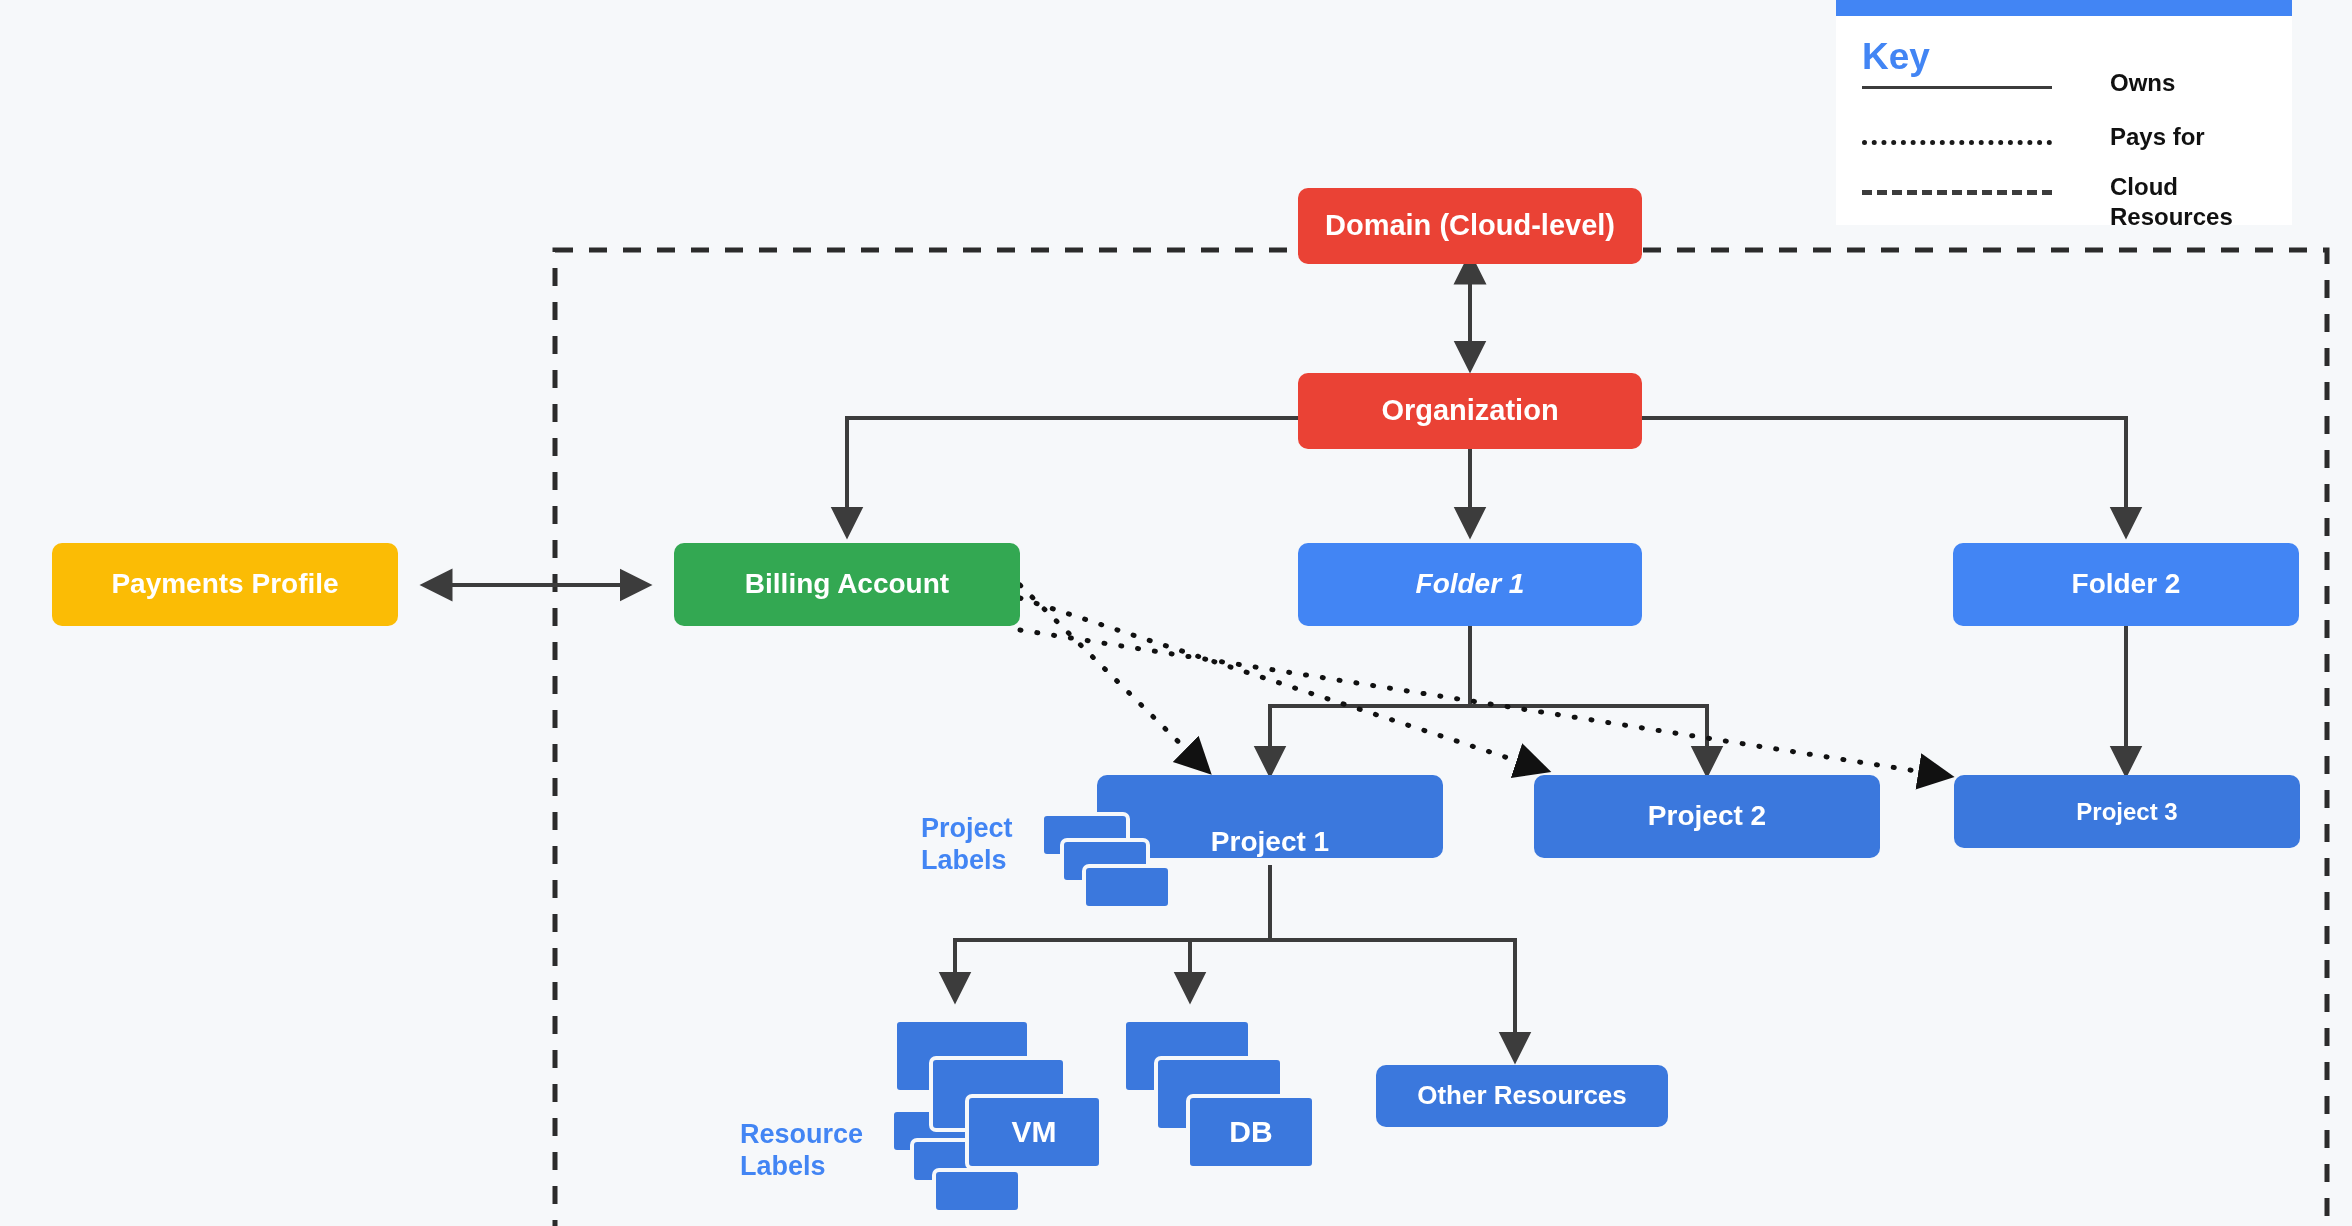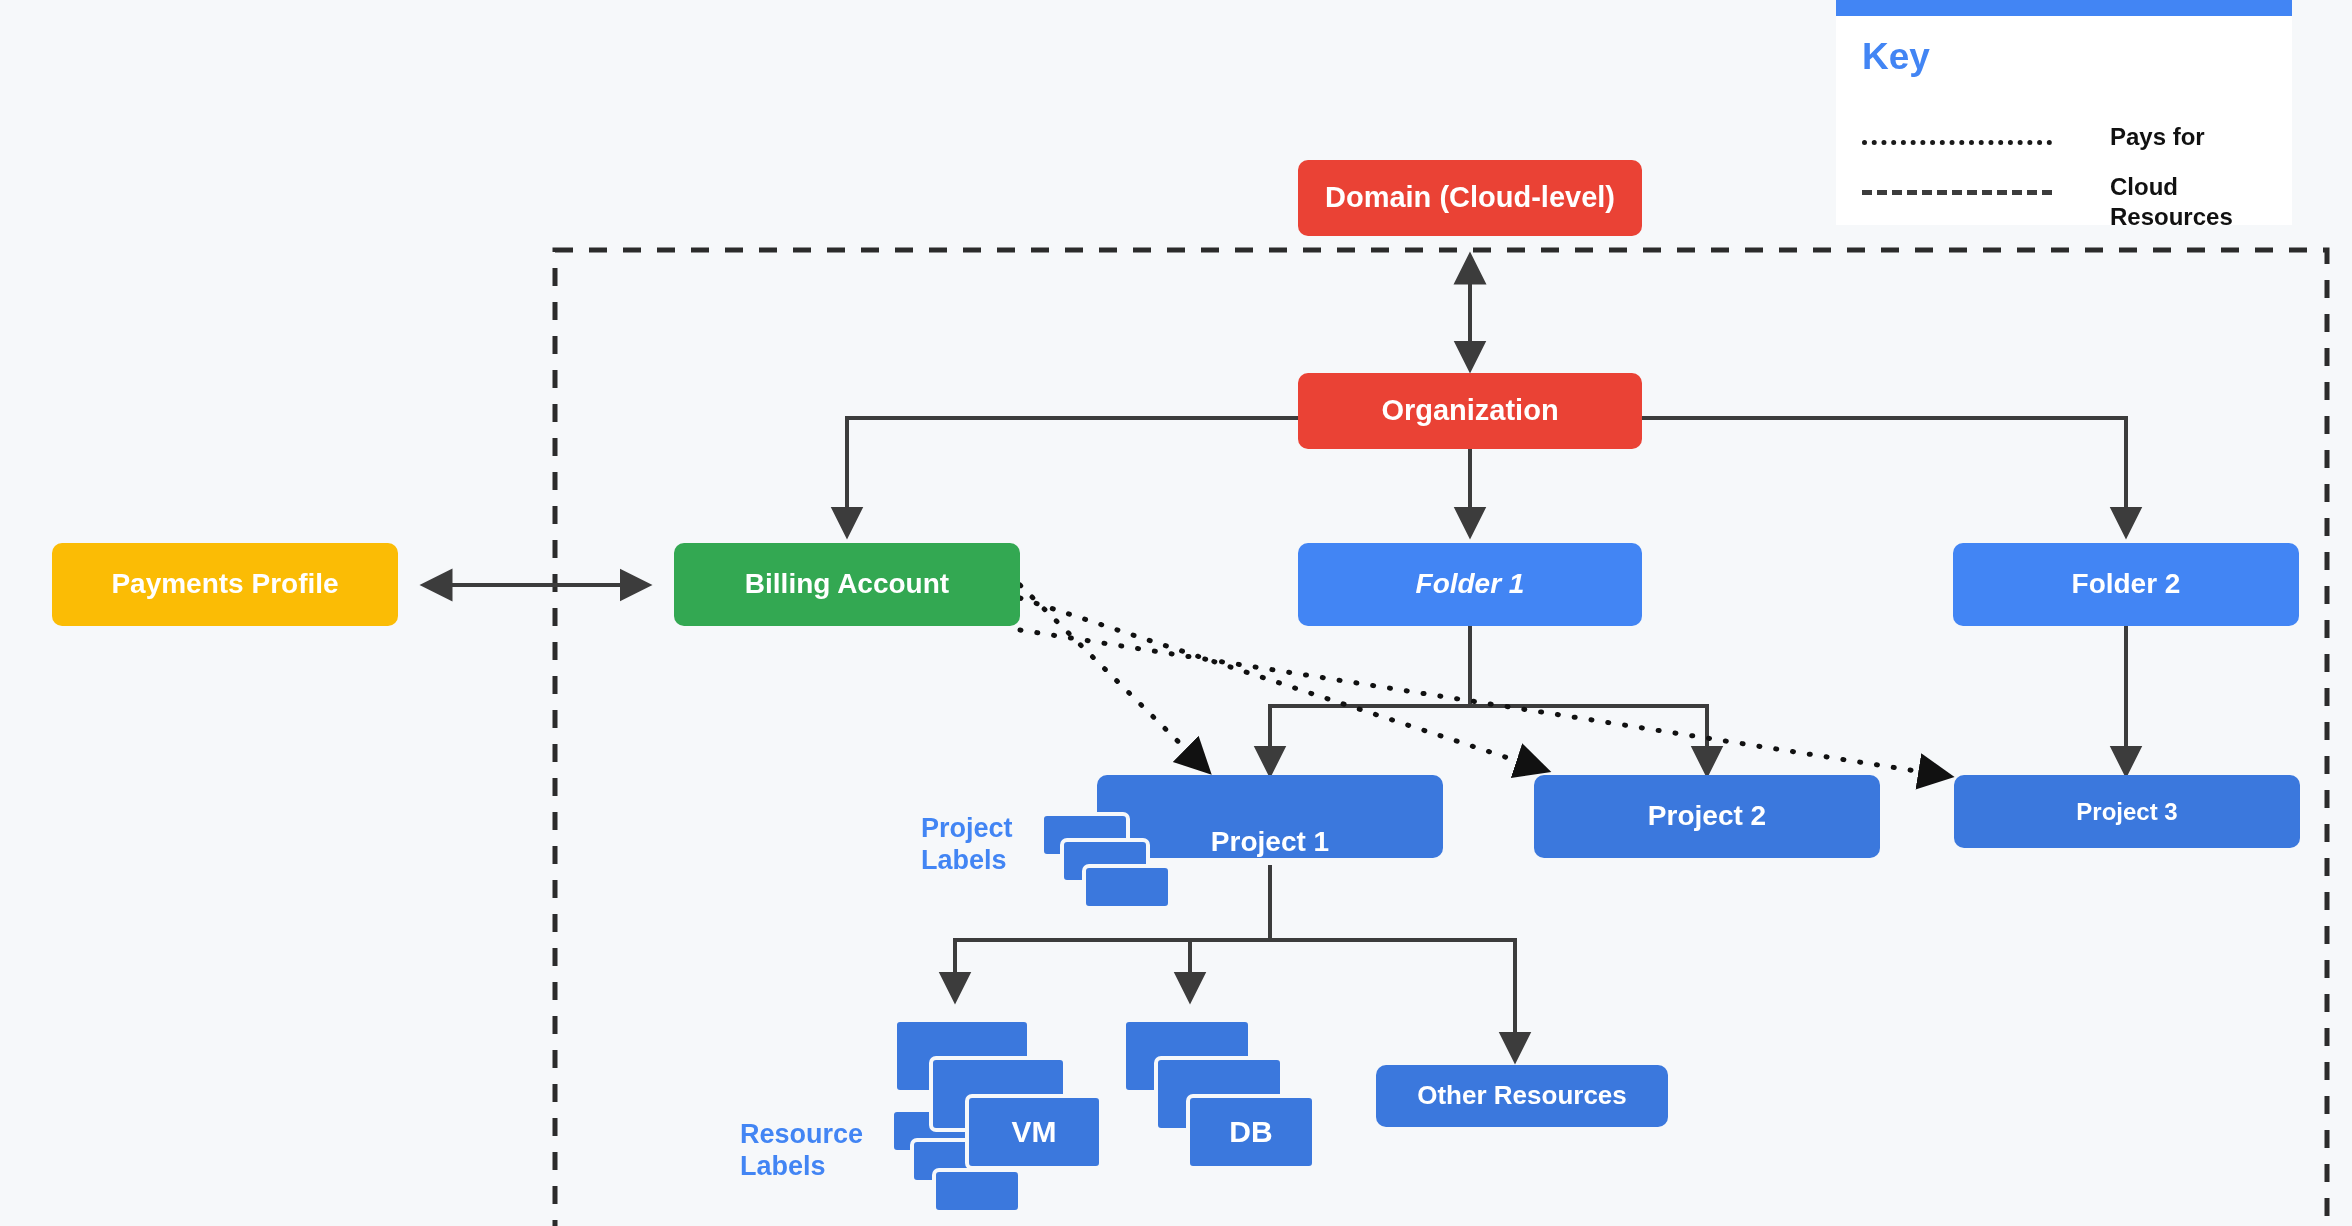--- a/index.html
+++ b/index.html
@@ -103,21 +103,21 @@
 
     <path d="M 1270 865 L 1270 940 L 955 940 L 955 1000" fill="none" stroke="#3c3c3c" stroke-width="4" marker-end="url(#arrEnd)"></path>
     <path d="M 1270 865 L 1270 940 L 1190 940 L 1190 1000" fill="none" stroke="#3c3c3c" stroke-width="4" marker-end="url(#arrEnd)"></path>
     <path d="M 1270 865 L 1270 940 L 1515 940 L 1515 1060" fill="none" stroke="#3c3c3c" stroke-width="4" marker-end="url(#arrEnd)"></path>
 
     <line x1="1020" y1="585" x2="1207" y2="770" stroke="#111111" stroke-width="5" stroke-dasharray="1 16" stroke-linecap="round" marker-end="url(#arrDot)"></line>
     <line x1="1020" y1="598" x2="1545" y2="770" stroke="#111111" stroke-width="5" stroke-dasharray="1 16" stroke-linecap="round" marker-end="url(#arrDot)"></line>
     <line x1="1020" y1="630" x2="1948" y2="776" stroke="#111111" stroke-width="5" stroke-dasharray="1 16" stroke-linecap="round" marker-end="url(#arrDot)"></line>
   </svg>
 
-  <div class="node red" style="left:1298px;top:160px;width:344px;height:76px;font-size:29px;">
+  <div class="node red" style="left:1298px;top:188px;width:344px;height:76px;font-size:29px;">
     <span>Domain (Cloud-level)</span>
   </div>
 
   <div class="node red" style="left:1298px;top:373px;width:344px;height:76px;font-size:29px;">
     <span>Organization</span>
   </div>
 
   <div class="node yellow" style="left:52px;top:543px;width:346px;height:83px;font-size:28px;">
     <span>Payments Profile</span>
   </div>
@@ -187,20 +187,24 @@
     <i style="left:64px;  top:76px; width:122px;height:68px;"></i>
   </div>
   <div class="node dblue" style="left:1186px;top:1094px;width:130px;height:76px;font-size:30px;border-radius:9px;background:transparent;">
     <span>DB</span>
   </div>
 
   <div class="keybox">
     <div class="topbar"></div>
     <div class="keytitle">Key</div>
 
+    <div class="keyrow" style="top:68px;">
+      <div class="keyline solid"></div>
+      <div class="keytext">Owns</div>
+    </div>
 
     <div class="keyrow" style="top:122px;">
       <div class="keyline dotted"></div>
       <div class="keytext">Pays for</div>
     </div>
 
     <div class="keyrow" style="top:172px;height:70px;">
       <div class="keyline dashed"></div>
       <div class="keytext" style="width:180px;">Cloud Resources</div>
     </div>

